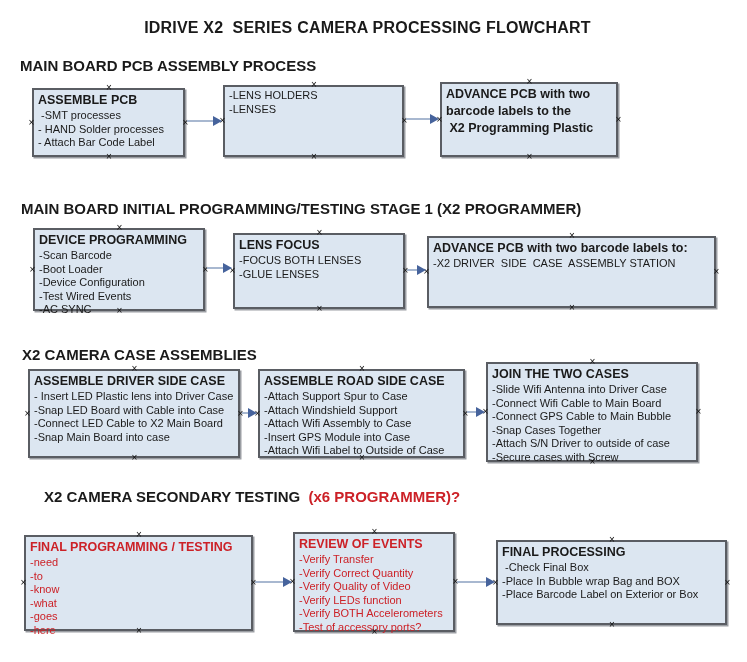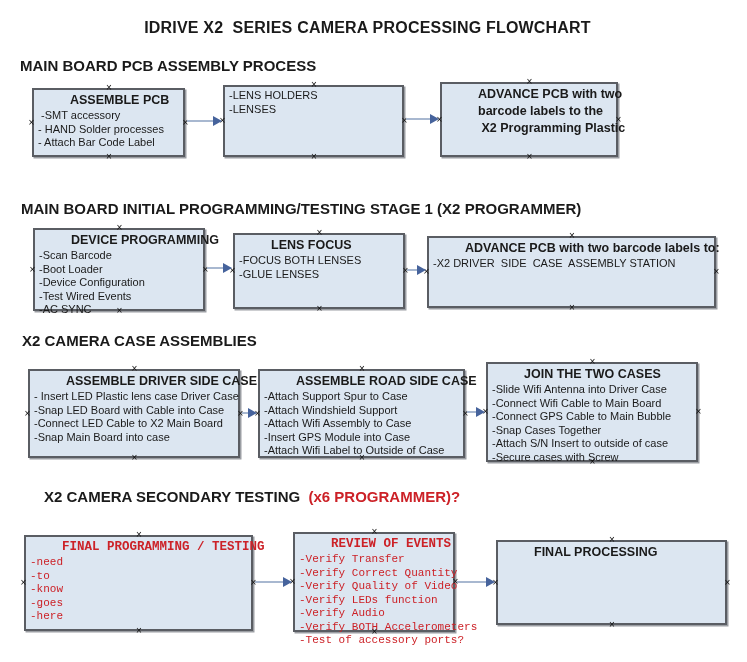--- a/index.html
+++ b/index.html
@@ -7,25 +7,25 @@
        font-family:"Liberation Sans",sans-serif;color:var(--text,#1a1a1a);}
   .stage{position:absolute;inset:0;}
   .page-title{position:absolute;left:0;top:19px;width:735px;text-align:center;
        font-size:16px;font-weight:bold;letter-spacing:.2px;white-space:pre;}
   .sec-head{position:absolute;font-size:15px;font-weight:bold;white-space:pre;}
   .sec-head .red-part{color:var(--red,#cc2127);}
   .box{position:absolute;background:var(--box_fill,#dce6f1);
        border:2px solid var(--box_border,#5a5d63);
        box-shadow:1.5px 1.5px 0 var(--box_shadow,#9b9ea3);
        padding:2px 3px 0 4px;box-sizing:border-box;overflow:visible;}
-  .box-title{font-weight:bold;font-size:12.5px;line-height:17px;margin-left:32px;}
+  .box-title{font-weight:bold;font-size:12.5px;line-height:17px;}
   .t-line{white-space:pre;}
   .box-items{font-size:11px;line-height:13.5px;}
   .item{white-space:pre;}
-  .box.red .box-title,.box.red .box-items{color:var(--red,#cc2127);font-family:Liberation Mono, monospace;}
+  .box.red .box-title,.box.red .box-items{color:var(--red,#cc2127);}
   .h{position:absolute;font-size:10px;line-height:10px;width:9px;height:10px;
      text-align:center;color:#111;font-weight:normal;}
   .ht{top:-7px;left:calc(50% - 4px);}
   .hb{bottom:-7px;left:calc(50% - 4px);}
   .hl{left:-7px;top:calc(50% - 5px);}
   .hr{right:-7px;top:calc(50% - 5px);}
   .arrow{position:absolute;height:0;}
   .shaft{position:absolute;left:0;right:8px;top:-1px;height:2px;
          background:var(--arrow_line,#a8b8d0);}
   .head{position:absolute;right:0;top:-5.5px;width:0;height:0;
@@ -34,29 +34,29 @@
 </style>
 </head>
 <body>
 
 <div class="stage">
 
   <div class="page-title">IDRIVE X2  SERIES CAMERA PROCESSING FLOWCHART</div>
 
   <div class="sec-head" style="left:20px;top:57px;">MAIN BOARD PCB ASSEMBLY PROCESS</div>
   <div class="sec-head" style="left:21px;top:200px;">MAIN BOARD INITIAL PROGRAMMING/TESTING STAGE 1 (X2 PROGRAMMER)</div>
-  <div class="sec-head" style="left:22px;top:332px;">X2 CAMERA CASE ASSEMBLIES</div>
+  <div class="sec-head" style="left:22px;top:346px;">X2 CAMERA CASE ASSEMBLIES</div>
   <div class="sec-head" style="left:44px;top:488px;"><span>X2 CAMERA SECONDARY TESTING  </span><span class="red-part">(x6 PROGRAMMER)?</span></div>
 
   <div class="box" style="left:32px;top:88px;width:153px;height:69px;">
     <div class="box-title">
         <div class="t-line">ASSEMBLE PCB</div>
       </div>
     <div class="box-items">
-        <div class="item"> -SMT accessory</div>
+        <div class="item"> -SMT processes</div>
         <div class="item">- HAND Solder processes</div>
         <div class="item">- Attach Bar Code Label</div>
       </div>
     <span class="h ht">×</span>
       <span class="h hb">×</span>
       <span class="h hl">×</span>
       <span class="h hr">×</span>
   </div>
 
   <div class="box" style="left:223px;top:85px;width:181px;height:72px;">
@@ -124,21 +124,21 @@
       <span class="h hb">×</span>
       <span class="h hl">×</span>
       <span class="h hr">×</span>
   </div>
 
   <div class="box" style="left:28px;top:369px;width:212px;height:89px;">
     <div class="box-title">
         <div class="t-line">ASSEMBLE DRIVER SIDE CASE</div>
       </div>
     <div class="box-items">
-        <div class="item">- Insert LED Plastic lens case Driver Case</div>
+        <div class="item">- Insert LED Plastic lens into Driver Case</div>
         <div class="item">-Snap LED Board with Cable into Case</div>
         <div class="item">-Connect LED Cable to X2 Main Board</div>
         <div class="item">-Snap Main Board into case</div>
       </div>
     <span class="h ht">×</span>
       <span class="h hb">×</span>
       <span class="h hl">×</span>
       <span class="h hr">×</span>
   </div>
 
@@ -161,69 +161,74 @@
 
   <div class="box" style="left:486px;top:362px;width:212px;height:100px;">
     <div class="box-title">
         <div class="t-line">JOIN THE TWO CASES</div>
       </div>
     <div class="box-items">
         <div class="item">-Slide Wifi Antenna into Driver Case</div>
         <div class="item">-Connect Wifi Cable to Main Board</div>
         <div class="item">-Connect GPS Cable to Main Bubble</div>
         <div class="item">-Snap Cases Together</div>
-        <div class="item">-Attach S/N Insert to outside of case</div>
+        <div class="item">-Attach S/N Driver to outside of case</div>
         <div class="item">-Secure cases with Screw</div>
       </div>
     <span class="h ht">×</span>
       <span class="h hb">×</span>
       <span class="h hl">×</span>
       <span class="h hr">×</span>
   </div>
 
   <div class="box red" style="left:24px;top:535px;width:229px;height:96px;">
     <div class="box-title">
         <div class="t-line">FINAL PROGRAMMING / TESTING</div>
       </div>
     <div class="box-items">
         <div class="item">-need</div>
         <div class="item">-to</div>
         <div class="item">-know</div>
+        <div class="item">-what</div>
         <div class="item">-goes</div>
         <div class="item">-here</div>
       </div>
     <span class="h ht">×</span>
       <span class="h hb">×</span>
       <span class="h hl">×</span>
       <span class="h hr">×</span>
   </div>
 
   <div class="box red" style="left:293px;top:532px;width:162px;height:100px;">
     <div class="box-title">
         <div class="t-line">REVIEW OF EVENTS</div>
       </div>
     <div class="box-items">
         <div class="item">-Verify Transfer</div>
         <div class="item">-Verify Correct Quantity</div>
         <div class="item">-Verify Quality of Video</div>
         <div class="item">-Verify LEDs function</div>
-        <div class="item">-Verify Audio</div>
         <div class="item">-Verify BOTH Accelerometers</div>
         <div class="item">-Test of accessory ports?</div>
       </div>
     <span class="h ht">×</span>
       <span class="h hb">×</span>
       <span class="h hl">×</span>
       <span class="h hr">×</span>
   </div>
 
   <div class="box" style="left:496px;top:540px;width:231px;height:85px;">
     <div class="box-title">
         <div class="t-line">FINAL PROCESSING</div>
       </div>
+    <div class="box-items">
+        <div class="item"> -Check Final Box</div>
+        <div class="item">-Place In Bubble wrap Bag and BOX</div>
+        <div class="item">-Place Barcode Label on Exterior or Box</div>
+      </div>
     <span class="h ht">×</span>
       <span class="h hb">×</span>
       <span class="h hl">×</span>
       <span class="h hr">×</span>
   </div>
 
   <div class="arrow" style="left:187px;top:121px;width:35px;">
       <span class="shaft"></span>
       <span class="head"></span>
     </div>

